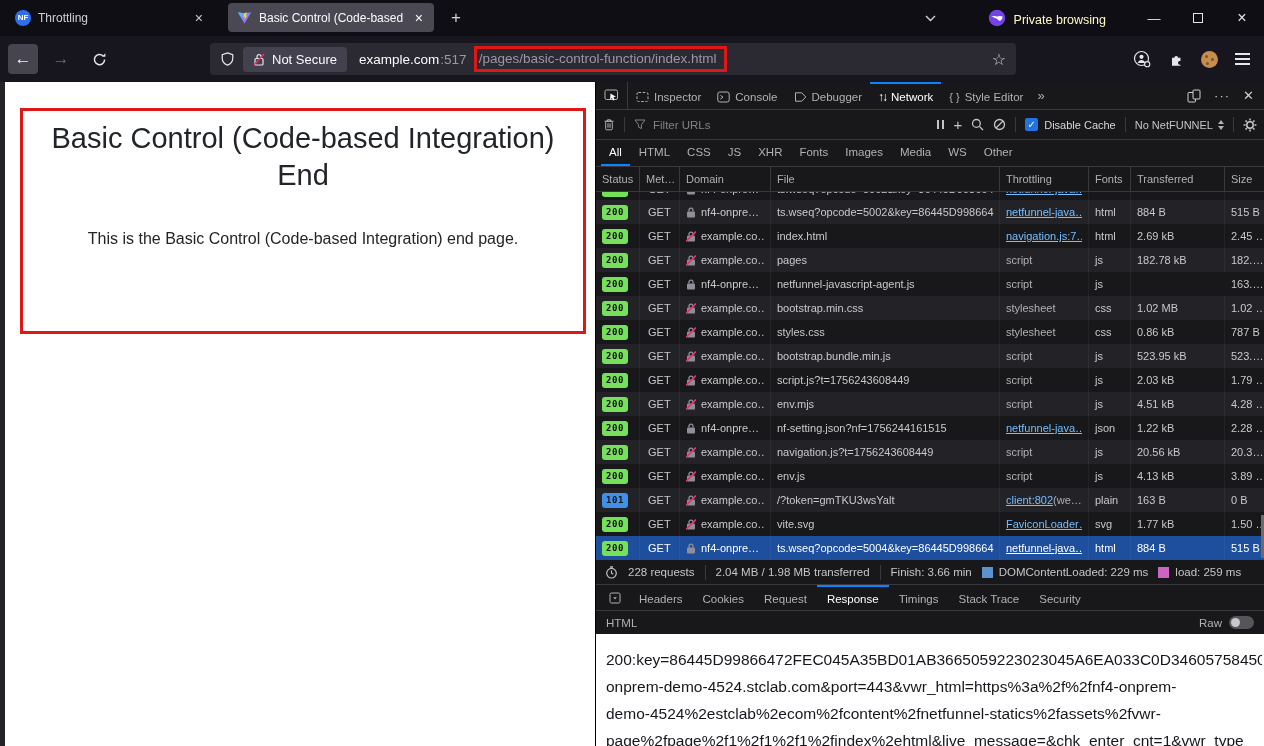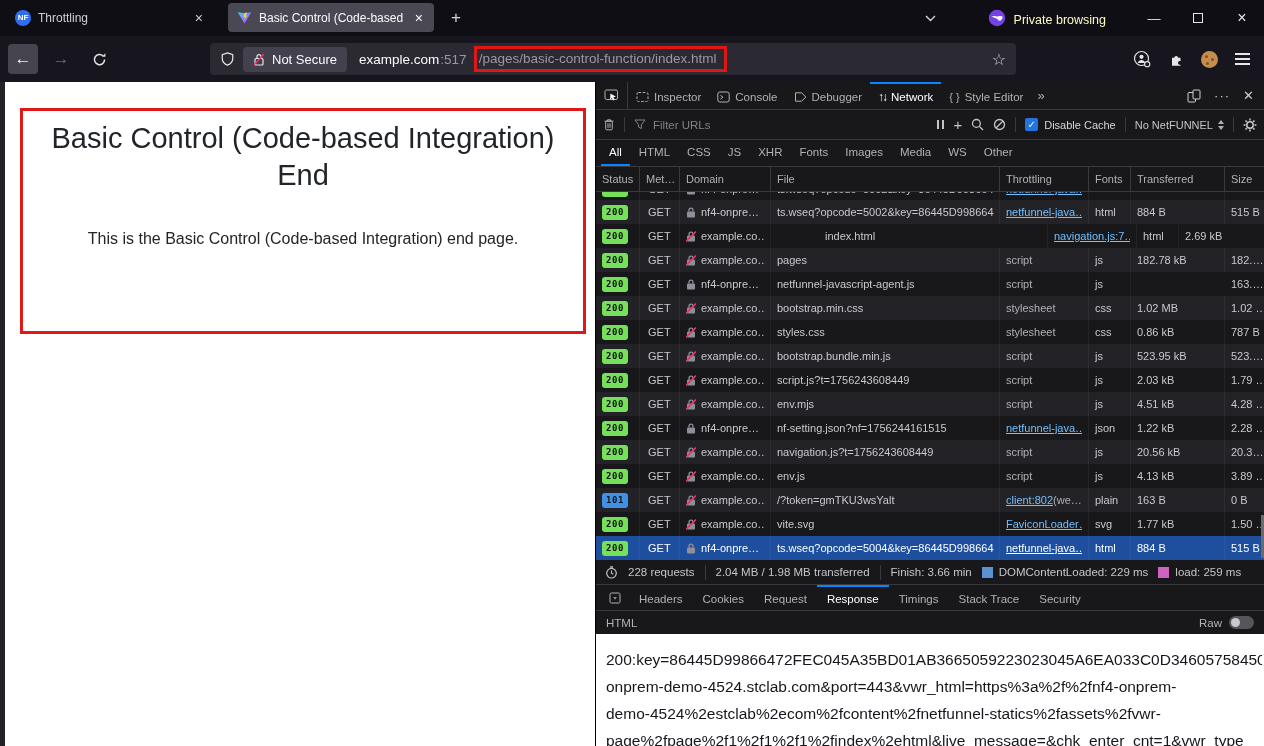--- a/index.html
+++ b/index.html
@@ -427,21 +427,21 @@
             <div class="cell" style="width: 91px; flex: 0 0 91px;">
               <span class="locki">
                 <svg width="10" height="11" viewBox="0 0 10 11">
                   <rect x="1" y="4.6" width="8" height="5.8" rx="1" fill="#8f8f99"></rect>
                   <path d="M3 4.6V3.2a2 2 0 0 1 4 0v1.4" stroke="#8f8f99" stroke-width="1.3" fill="none"></path>
                   <line x1="0" y1="10.5" x2="10" y2="0.5" stroke="#e8336e" stroke-width="1.6"></line>
                 </svg>
               </span>
               <span style="overflow: hidden; white-space: nowrap;">example.co…</span>
             </div>
-            <div class="cell" style="width: 229px; flex: 0 0 229px; margin-left: 48px;">index.html</div>
+            <div class="cell" style="width: 229px; flex: 0 0 229px;">index.html</div>
             <div class="cell" style="width: 89px; flex: 0 0 89px;">
               <span class="link">navigation.js:7…</span>
             </div>
             <div class="cell" style="width: 42px; flex: 0 0 42px;">html</div>
             <div class="cell" style="width: 94px; flex: 0 0 94px;">2.69 kB</div>
             <div class="cell" style="width: 40px; flex: 0 0 40px;">2.45 …</div>
           </div>
           <div class="nrow odd">
             <div class="cell" style="width: 44px; flex: 0 0 44px;">
               <span class="badge" style="background: rgb(117, 224, 89);">200</span>

